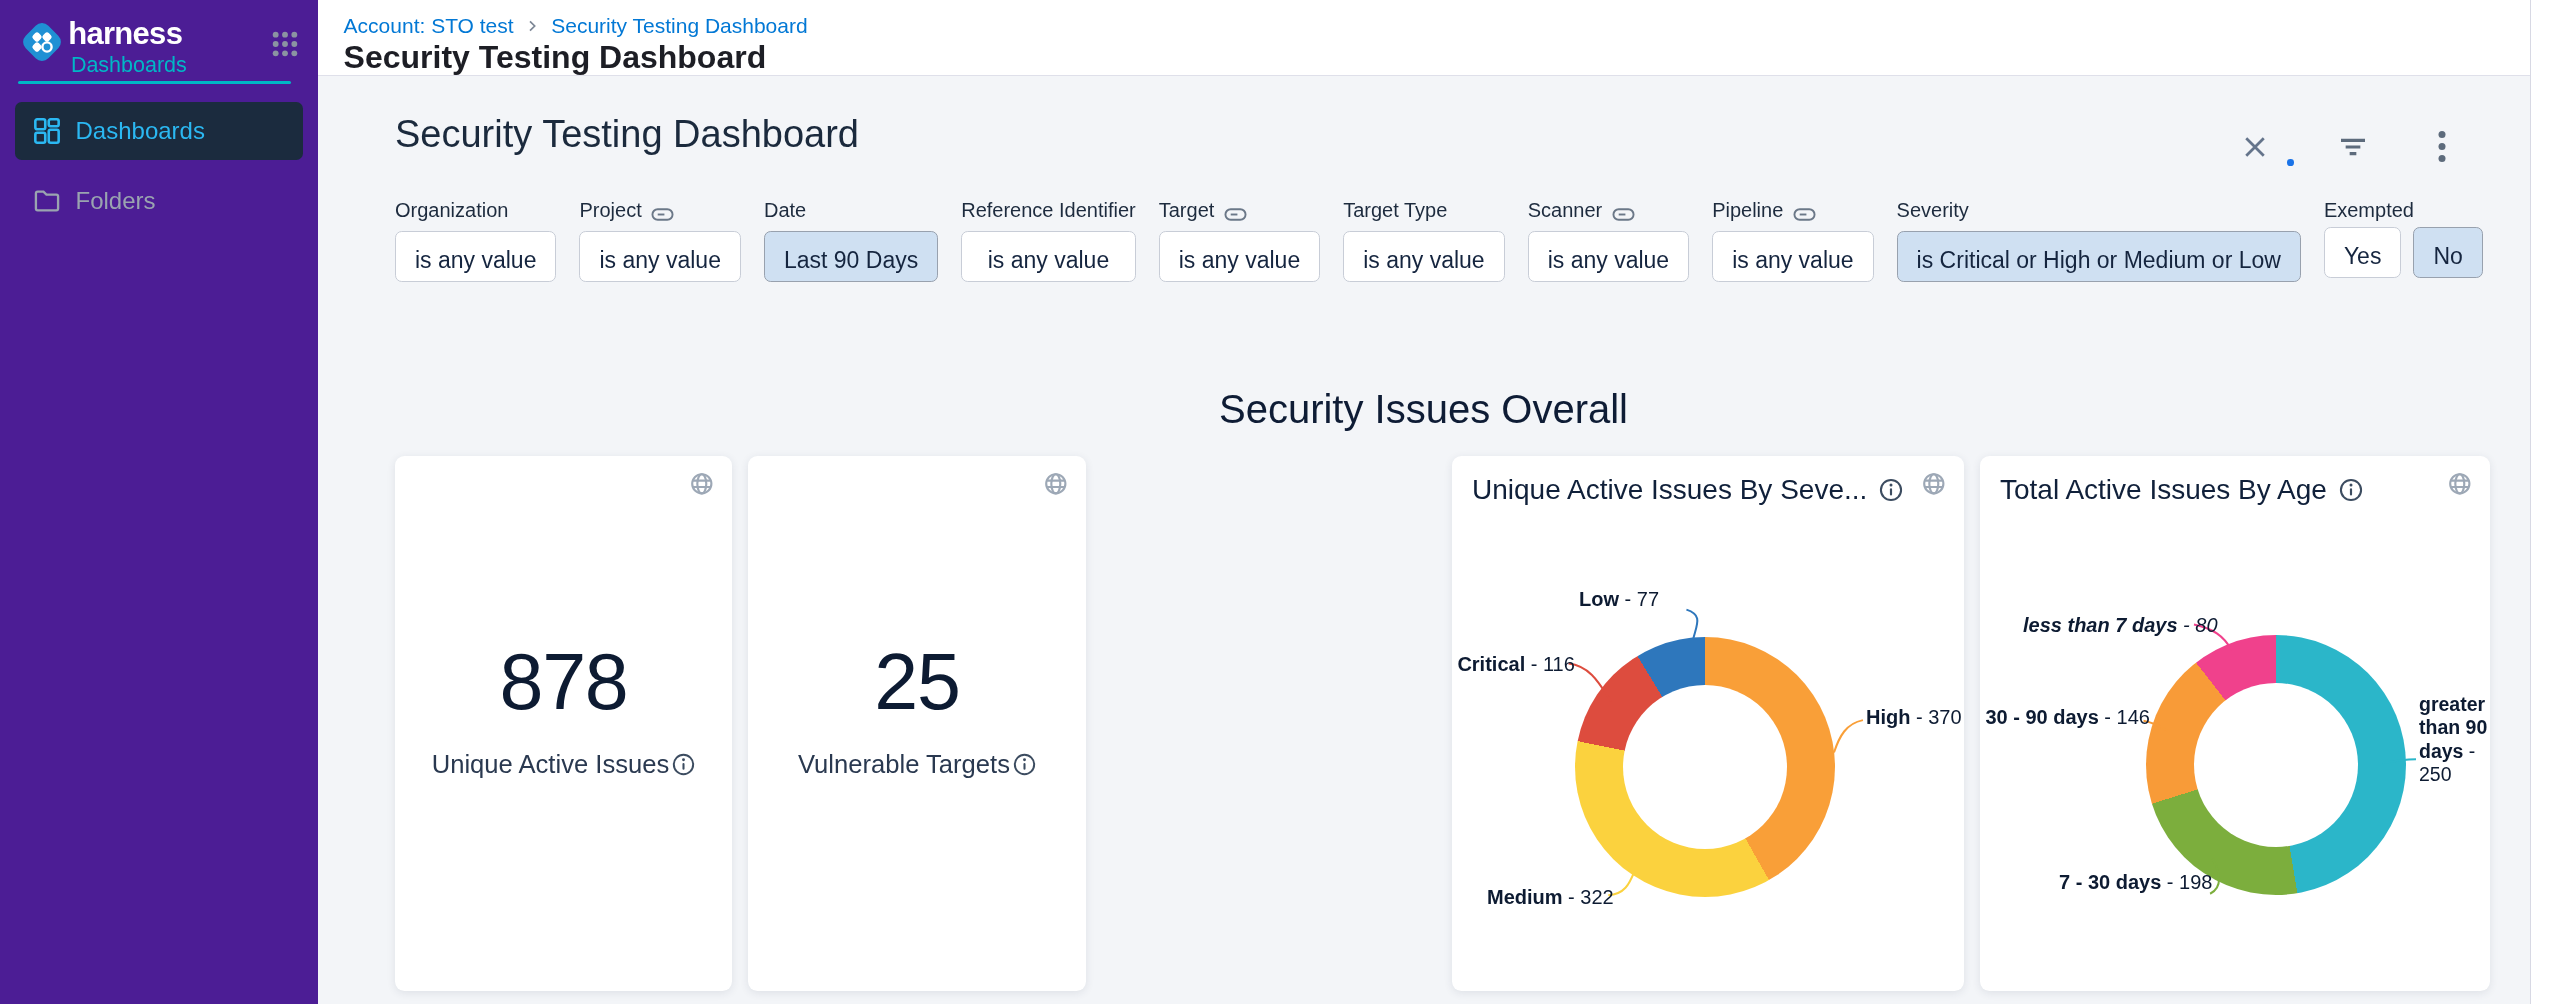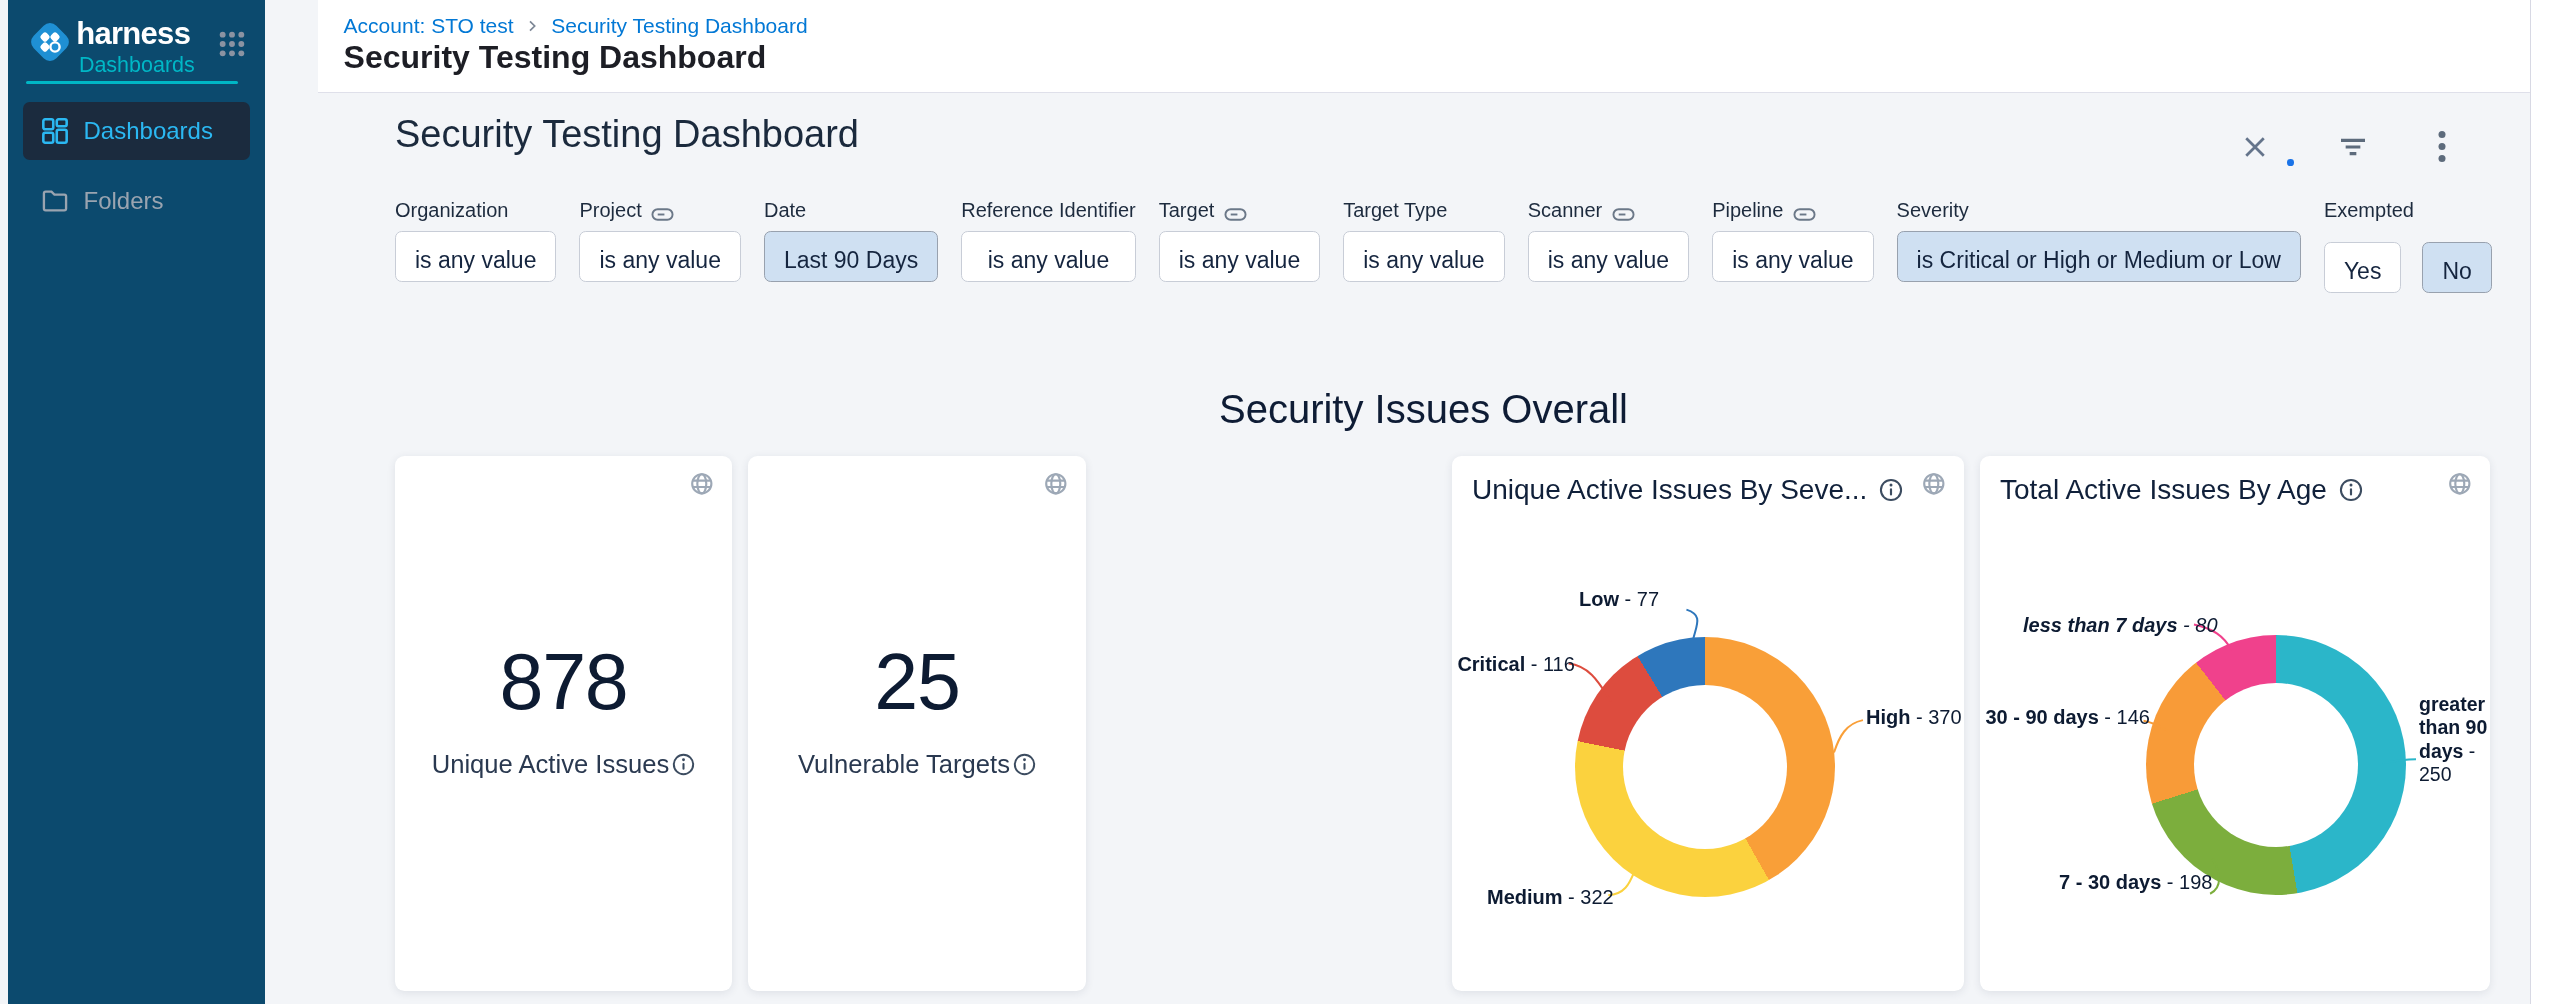--- a/index.html
+++ b/index.html
@@ -1,35 +1,35 @@
 <!DOCTYPE html>
 <html style="font-size:10.8px"><head>
 <meta charset="utf-8">
 <style>
   * { margin:0; padding:0; box-sizing:border-box; }
   html,body { width:2576px; height:1005px; overflow:hidden; }
   body { font-family:"Liberation Sans","DejaVu Sans",sans-serif; background:#f3f5f8; position:relative; color:#0d1b36; }
 
   
-  .sidebar { position:absolute; left:8px; top:0; width:257px; height:1005px; background:#0c4a6e; }
+  .sidebar { position:absolute; left:0; top:0; width:318px; height:1005px; background:#4c1d95; }
   .logo-row { display:flex; align-items:flex-start; padding:17.5px 17.5px 0 17.5px; }
   .logo-mark { width:48px; height:48px; flex:0 0 auto; }
   .logo-texts { margin-left:2.7px; }
   .logo-word { color:#ffffff; font-size:31px; font-weight:700; letter-spacing:-0.7px; line-height:1.05; }
   .logo-sub { color:#00b7c6; font-size:21.5px; font-weight:500; margin-top:2.7px; margin-left:2.7px; }
   .grid-dots { margin-left:auto; margin-top:10.8px; color:#8b93a2; }
   .teal-rule { position:absolute; left:17.5px; right:27px; top:81px; height:3.4px; background:#00b7c6; border-radius:2px; }
   .nav { position:absolute; left:15px; right:15px; top:102px; }
   .nav-item { display:flex; align-items:center; gap:15px; padding:15px 17.5px; border-radius:6.7px; font-size:24px; color:#9aa4b0; cursor:pointer; }
   .nav-item.active { background:#1b2b3e; color:#2bb8f2; }
   .nav-item + .nav-item { margin-top:12px; }
   .nav-ic { width:28px; height:28px; }
 
   
-  .topbar { position:absolute; left:318px; top:0; width:2258px; height:93px; background:#ffffff; border-bottom:1.3px solid #dfe0ea; }
+  .topbar { position:absolute; left:318px; top:0; width:2258px; height:76px; background:#ffffff; border-bottom:1.3px solid #dfe0ea; }
   .crumbs { position:absolute; left:25.6px; top:13.5px; font-size:21px; color:#0278d5; display:flex; gap:10.8px; align-items:center; }
   .crumb { color:#0278d5; text-decoration:none; cursor:pointer; }
   .crumb-sep { color:#7d8796; font-size:20px; }
   .page-title { position:absolute; left:25.6px; top:39px; font-size:32px; font-weight:700; color:#1d1e25; }
 
   
   .content { position:absolute; left:318px; top:94px; width:2211px; height:910px; background:#f3f5f8; }
   .right-strip { position:absolute; left:2530px; top:0; width:46px; height:1005px; background:#ffffff; border-left:1.3px solid #d8d9e4; }
 
   .panel-title { position:absolute; left:77px; top:19px; font-size:38px; font-weight:400; color:#1b2a3d; }
@@ -37,21 +37,21 @@
   .hdr-icons svg { display:block; cursor:pointer; }
   .blue-dot { position:absolute; left:1969px; top:65px; width:6.7px; height:6.7px; border-radius:50%; background:#1a73e8; }
 
   
   .filters { position:absolute; left:77px; top:102px; display:flex; align-items:flex-start; gap:23px; }
   .fgroup { display:flex; flex-direction:column; }
   .flabel { font-size:20px; color:#1d2b3e; display:flex; align-items:flex-end; gap:9.4px; height:25.6px; }
   .flabel .link-ic { color:#6b7888; }
   .fbtn { margin-top:9.4px; height:51px; border:1.3px solid #c8cdd7; border-radius:6.7px; background:#ffffff; font-size:23px; color:#15253f; padding:15px 19px; font-family:inherit; cursor:pointer; white-space:nowrap; }
   .fbtn.active { background:#cfe0f2; border-color:#98a1ae; }
-  .pair { display:flex; gap:21px; margin-top:20px; }
+  .pair { display:flex; gap:12px; margin-top:5px; }
   .pair .fbtn { margin-top:0; }
 
   .section-title { position:absolute; left:0; width:2211px; top:293px; text-align:center; font-size:40px; font-weight:400; color:#0e1c35; }
 
   
   .card { position:absolute; top:362px; height:535px; background:#ffffff; border-radius:9.4px; box-shadow:0 2px 8px rgba(40,50,80,0.10); }
   .globe { position:absolute; right:17.5px; top:15px; color:#9da8b6; cursor:pointer; }
   .tile-num { position:absolute; left:0; right:0; top:180px; text-align:center; font-size:79px; font-weight:400; color:#0d1b32; letter-spacing:-1.3px; }
   .tile-label { position:absolute; left:0; right:0; top:294px; text-align:center; font-size:25.6px; color:#2a3950; display:flex; justify-content:center; align-items:center; gap:3px; }
   .info { color:#3c4c60; }

